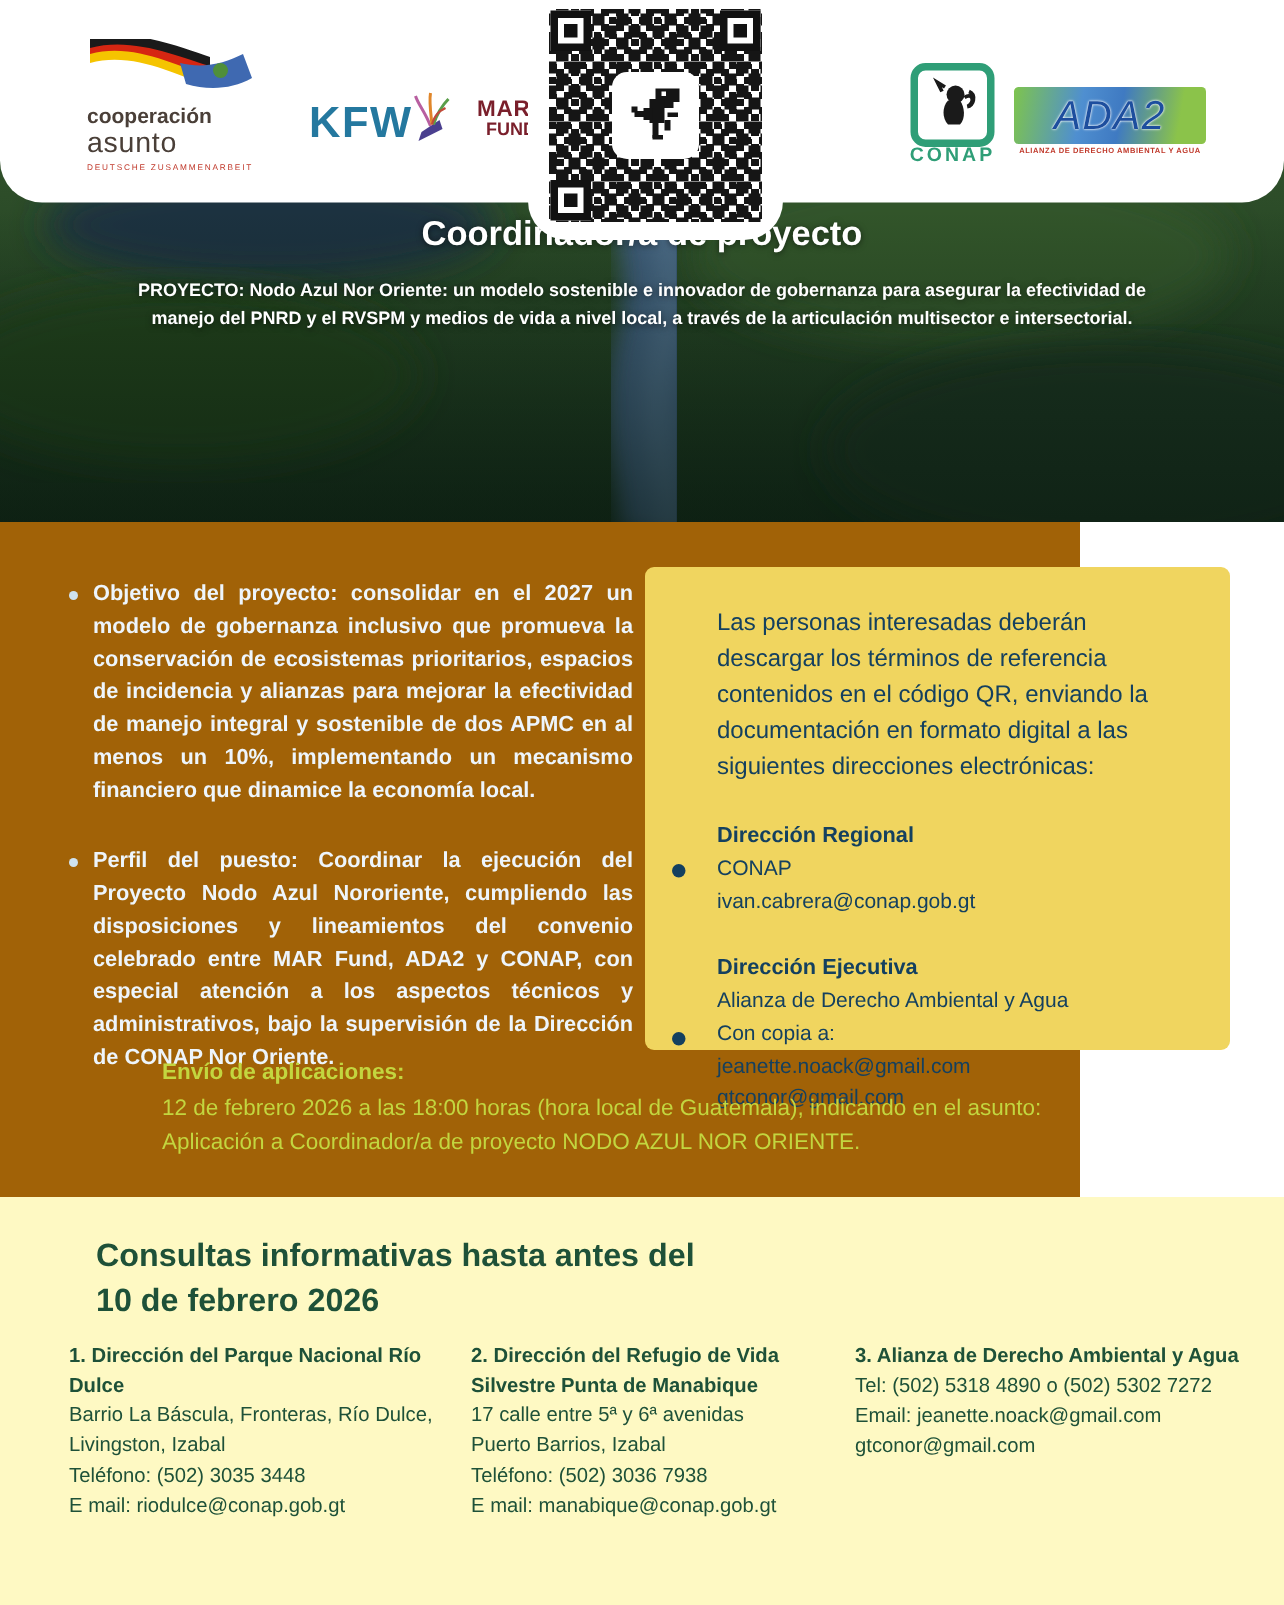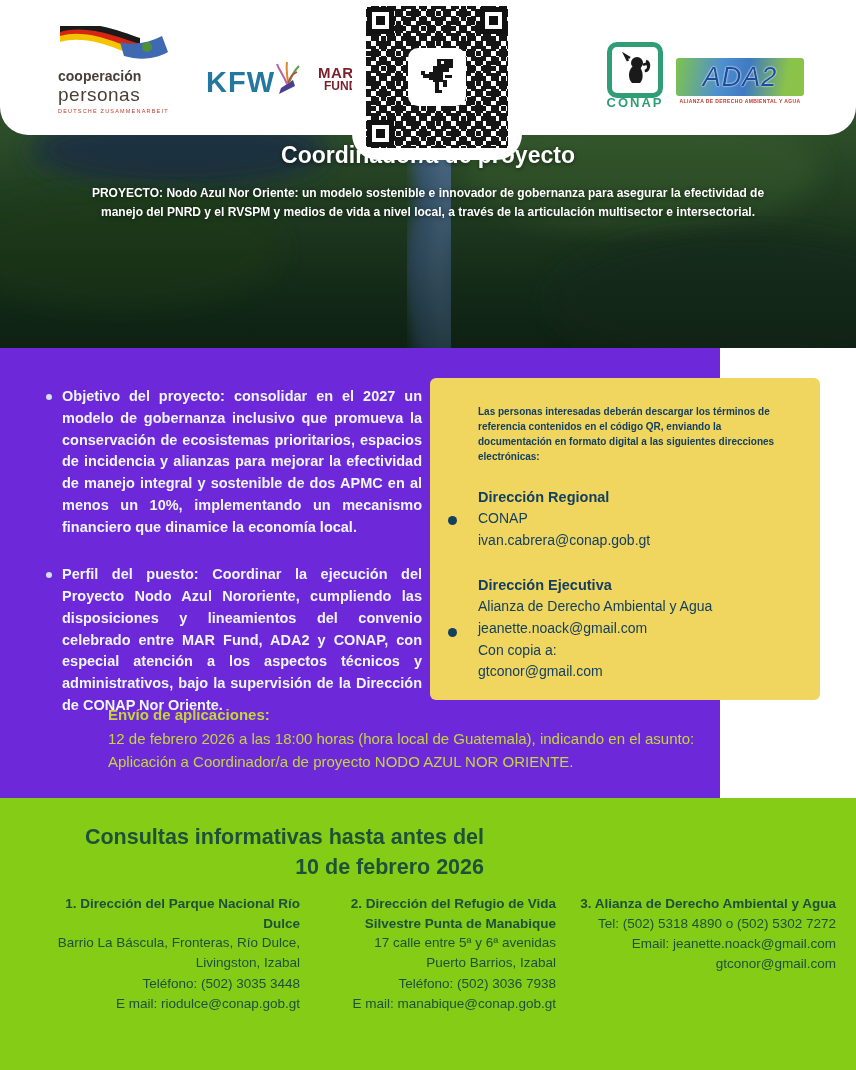--- a/index.html
+++ b/index.html
@@ -56,44 +56,44 @@
   .finder { position:absolute; width:27px; height:27px; border:5px solid #111; background:#fff; }
   .finder::after { content:""; position:absolute; inset:4px; background:#111; }
   .finder.tl { left:1px; top:1px; }
   .finder.tr { right:1px; top:1px; }
   .finder.bl { left:1px; bottom:1px; }
   .dino-wrap { position:absolute; left:50%; top:50%; transform:translate(-50%,-50%);
                width:58px; height:58px; background:#ffffff; border-radius:10px;
                display:flex; align-items:center; justify-content:center; }
 
   
-  .details { position:absolute; top:348px; left:0; width:720px; height:450px; background:#6d28d9; }
+  .details { position:absolute; top:348px; left:0; width:720px; height:450px; background:#a16207; }
   .bullets { position:absolute; left:46px; top:38px; width:376px; color:#eef5fb; }
   .bullet-item { display:flex; margin-bottom:26px; }
   .bullet-mark { flex:0 0 6px; width:6px; height:6px; border-radius:50%; background:#cfe2ef;
                  margin:8px 10px 0 0; }
   .bullet-text { font-size:14.5px; font-weight:700; line-height:1.5; text-align:justify; }
 
   .apply-box { position:absolute; left:430px; top:30px; width:390px; height:322px;
                background:#f0d55f; border-radius:6px; padding:26px 28px 0 48px; color:#14405f; }
-  .apply-intro { font-size:10px; font-weight:700; line-height:1.5; }
+  .apply-intro { font-size:16px; font-weight:400; line-height:1.5; }
   .apply-section { position:relative; margin-top:22px; }
   .apply-sec-title { font-size:14.5px; font-weight:800; line-height:1.55; }
   .apply-line { font-size:14px; font-weight:500; line-height:1.55; }
   .sec-dot { position:absolute; left:-30px; width:9px; height:9px; border-radius:50%; background:#14405f; }
   .dot-s0 { top:30px; }
   .dot-s1 { top:54px; }
 
   .envio { position:absolute; left:108px; top:358px; width:640px; color:#c3d63f; }
   .envio-title { font-size:15px; font-weight:800; margin-bottom:5px; }
   .envio-body { font-size:15px; font-weight:500; line-height:1.5; }
 
   
-  .footer { position:absolute; top:798px; left:0; width:856px; height:272px; background:#84cc16;
-            color:#1e5138;text-align:right; }
+  .footer { position:absolute; top:798px; left:0; width:856px; height:272px; background:#fef9c3;
+            color:#1e5138; }
   .footer-heading { margin:24px 0 0 64px; max-width:420px; font-size:21.5px; font-weight:800;
                     line-height:1.4; }
   .footer-cols { position:absolute; left:46px; top:96px; display:flex; }
   .fcol { font-size:13.5px; line-height:1.5; }
   .fcol-1 { width:254px; margin-right:14px; }
   .fcol-2 { width:242px; margin-right:14px; }
   .fcol-3 { width:266px; }
   .fcol-title { font-weight:800; line-height:1.45; }
   .fcol-line { font-weight:500; }
 </style>
@@ -142,21 +142,21 @@
 
     <div class="logo-coop">
       <svg width="134" height="36" viewBox="0 0 134 36">
         <path d="M2,6 C30,-4 60,14 78,20 L78,30 C60,24 30,8 2,16 Z" fill="#f5c400"></path>
         <path d="M2,2 C30,-8 62,10 80,16 L80,24 C60,18 30,2 2,10 Z" fill="#d62612"></path>
         <path d="M2,0 C30,-8 64,6 82,12 L82,18 C62,12 30,-2 2,6 Z" fill="#1a1a1a"></path>
         <path d="M62,16 C78,20 92,16 104,10 L110,26 C96,34 80,34 66,30 Z" fill="#3f69b1"></path>
         <circle cx="89" cy="21" r="5" fill="#4f8f3a"></circle>
       </svg>
       <div class="coop-text1">cooperación</div>
-      <div class="coop-text2">personas</div>
+      <div class="coop-text2">asunto</div>
       <div class="coop-text3">DEUTSCHE ZUSAMMENARBEIT</div>
     </div>
 
     <div class="logo-kfw">KFW</div>
 
     <div class="logo-mar">
       <svg width="28" height="36" viewBox="0 0 28 36">
         <path d="M6,34 L22,26 L20,20 L8,28 Z" fill="#4a3f8f"></path>
         <path d="M14,24 C10,14 6,10 4,4" stroke="#b85fa0" stroke-width="2" fill="none"></path>
         <path d="M15,23 C14,14 13,8 14,2" stroke="#e0862a" stroke-width="2" fill="none"></path>
@@ -234,22 +234,22 @@
         <span class="sec-dot dot-s0"></span>
         <div class="apply-sec-title">Dirección Regional</div>
         <div class="apply-line">CONAP</div>
         <div class="apply-line">ivan.cabrera@conap.gob.gt</div>
       </div>
 
       <div class="apply-section">
         <span class="sec-dot dot-s1"></span>
         <div class="apply-sec-title">Dirección Ejecutiva</div>
         <div class="apply-line">Alianza de Derecho Ambiental y Agua</div>
+        <div class="apply-line">Con copia a:</div>
         <div class="apply-line">jeanette.noack@gmail.com</div>
-        <div class="apply-line">Con copia a:</div>
         <div class="apply-line">gtconor@gmail.com</div>
       </div>
     </div>
 
     <div class="envio">
       <div class="envio-title">Envío de aplicaciones:</div>
       <div class="envio-body">12 de febrero 2026 a las 18:00 horas (hora local de Guatemala), indicando en el asunto: Aplicación a Coordinador/a de proyecto NODO AZUL NOR ORIENTE.</div>
     </div>
   </div>
 

